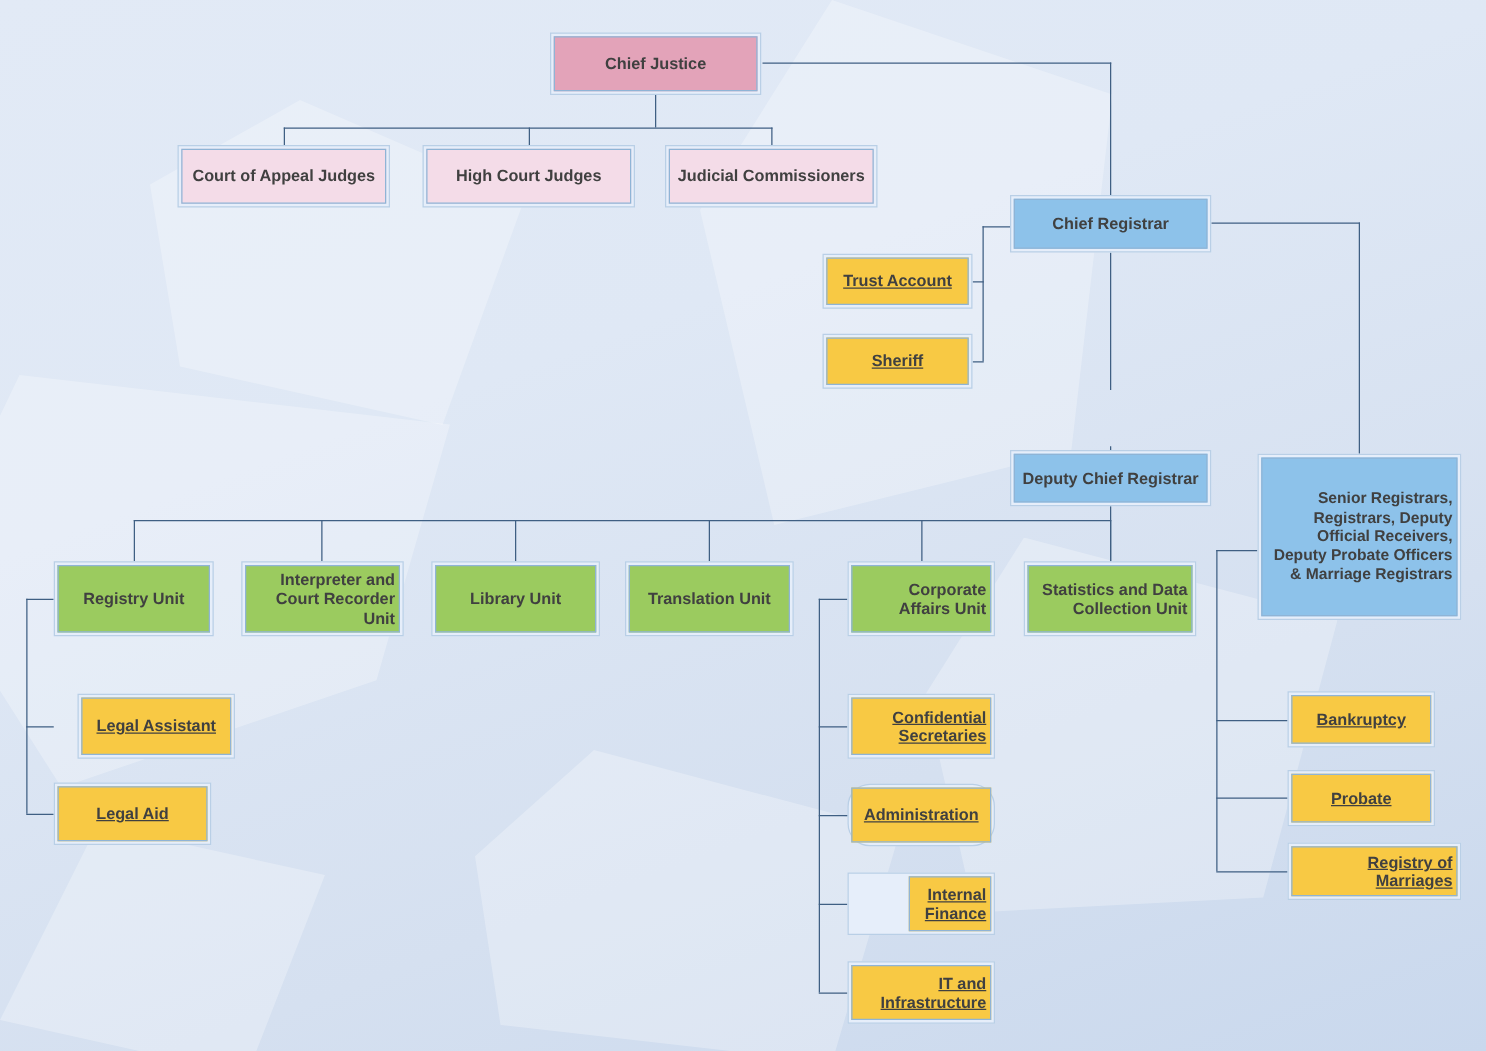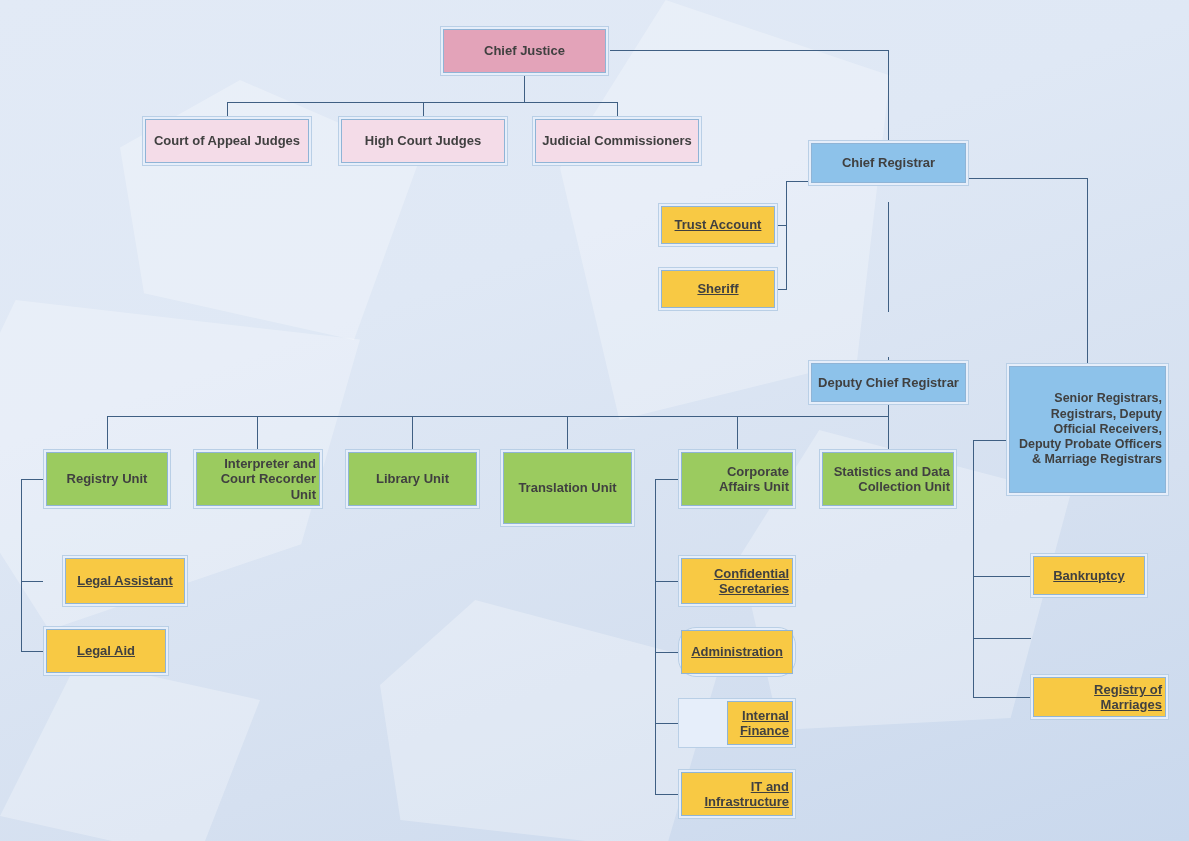--- a/index.html
+++ b/index.html
@@ -156,21 +156,21 @@
   </div>
 
   <div class="node pink" style="left:338px; top:116px; width:170px; height:50px;">
     <div class="inner">High Court Judges</div>
   </div>
 
   <div class="node pink" style="left:532px; top:116px; width:170px; height:50px;">
     <div class="inner">Judicial Commissioners</div>
   </div>
 
-  <div class="node blue" style="left:808px; top:140px; width:161px; height:46px;">
+  <div class="node blue" style="left:808px; top:156px; width:161px; height:46px;">
     <div class="inner">Chief Registrar</div>
   </div>
 
   <div class="node yellow" style="left:658px; top:203px; width:120px; height:44px;">
     <div class="inner">Trust Account</div>
   </div>
 
   <div class="node yellow" style="left:658px; top:267px; width:120px; height:44px;">
     <div class="inner">Sheriff</div>
   </div>
@@ -188,21 +188,21 @@
   </div>
 
   <div class="node green" style="left:193px; top:449px; width:130px; height:60px;">
     <div class="inner">Interpreter and Court Recorder Unit</div>
   </div>
 
   <div class="node green" style="left:345px; top:449px; width:135px; height:60px;">
     <div class="inner">Library Unit</div>
   </div>
 
-  <div class="node green" style="left:500px; top:449px; width:135px; height:78px;">
+  <div class="node green" style="left:500px; top:449px; width:135px; height:60px;">
     <div class="inner">Translation Unit</div>
   </div>
 
   <div class="node green" style="left:678px; top:449px; width:118px; height:60px;">
     <div class="inner">Corporate Affairs Unit</div>
   </div>
 
   <div class="node green" style="left:819px; top:449px; width:138px; height:60px;">
     <div class="inner">Statistics and Data Collection Unit</div>
   </div>
@@ -228,18 +228,21 @@
   </div>
 
   <div class="node yellow" style="left:678px; top:769px; width:118px; height:50px;">
     <div class="inner">IT and Infrastructure</div>
   </div>
 
   <div class="node yellow" style="left:1030px; top:553px; width:118px; height:45px;">
     <div class="inner">Bankruptcy</div>
   </div>
 
+  <div class="node yellow" style="left:1030px; top:616px; width:118px; height:45px;">
+    <div class="inner">Probate</div>
+  </div>
 
   <div class="node yellow" style="left:1030px; top:674px; width:139px; height:46px;">
     <div class="inner">Registry of Marriages</div>
   </div>
 
 </div>
 
 </body></html>

